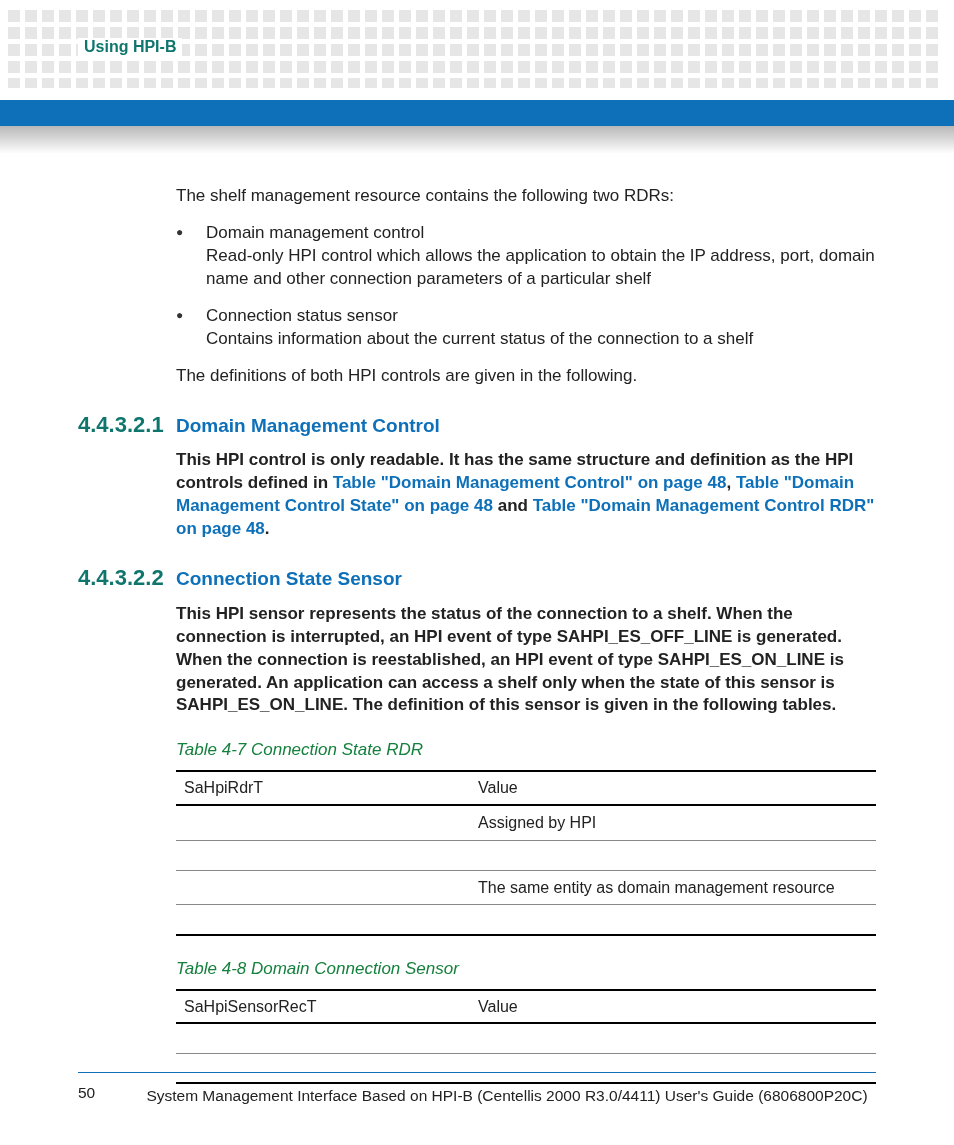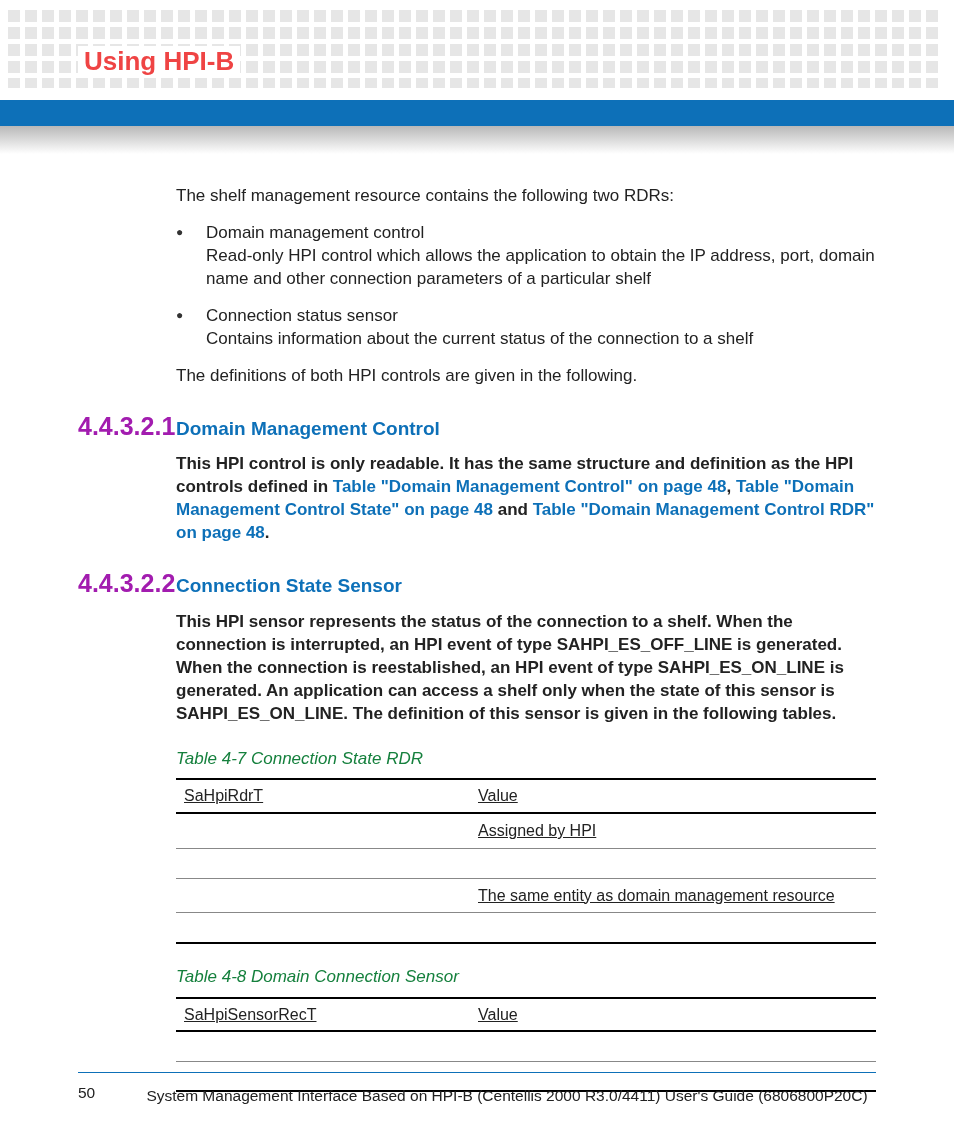--- a/index.html
+++ b/index.html
@@ -21,25 +21,25 @@
     padding: 0 8px;
     overflow: hidden;
   }
   .dot-band.top { top: 10px; height: 78px; }
   .dot {
     width: 12px; height: 12px;
     background: #e6e6e6;
   }
   .header-title {
     position: absolute;
-    top: 46px;
+    top: 38px;
     left: 78px;
-    font-size: 26px;
+    font-size: 16px;
     font-weight: 700;
-    color: #ef4444;
+    color: #0f766e;
     background: #fff;
     padding: 0 6px;
     z-index: 2;
   }
   .blue-bar {
     position: absolute;
     top: 100px;
     left: 0;
     right: 0;
     height: 26px;
@@ -63,32 +63,31 @@
     line-height: 1.35;
   }
   .body-para { margin: 0 0 14px 98px; font-weight: bold; }
   .intro-para { margin-bottom: 14px; margin-left: 98px; }
   ul.bullets { list-style: none; margin: 0 0 14px 98px; }
   ul.bullets li { position: relative; padding-left: 30px; margin-bottom: 14px; }
   ul.bullets li::before {
     content: "●"; position: absolute; left: 0; top: 2px; font-size: 12px; color: #333;
   }
   .section-row { display: flex; align-items: baseline; margin: 22px 0 10px 0; }
-  .section-num { color: #a21caf; font-weight: 700; font-size: 25px; width: 98px; flex-shrink: 0; }
+  .section-num { color: #0f766e; font-weight: 700; font-size: 22px; width: 98px; flex-shrink: 0; }
   .section-title { color: #0d70b8; font-weight: 700; font-size: 19px; }
   .link { color: #0d70b8; }
   .table-caption {
     color: #15803d; font-style: italic; margin: 22px 0 8px 98px; font-size: 17px;
   }
   table.data {
     margin-left: 98px;
     width: calc(100% - 98px);
     border-collapse: collapse;
     font-size: 16px;
-    text-decoration: underline;
   }
   table.data th {
     text-align: left;
     font-weight: 400;
     background: #fff;
     border-top: 2px solid #000;
     border-bottom: 2px solid #000;
     padding: 5px 8px;
   }
   table.data td {

